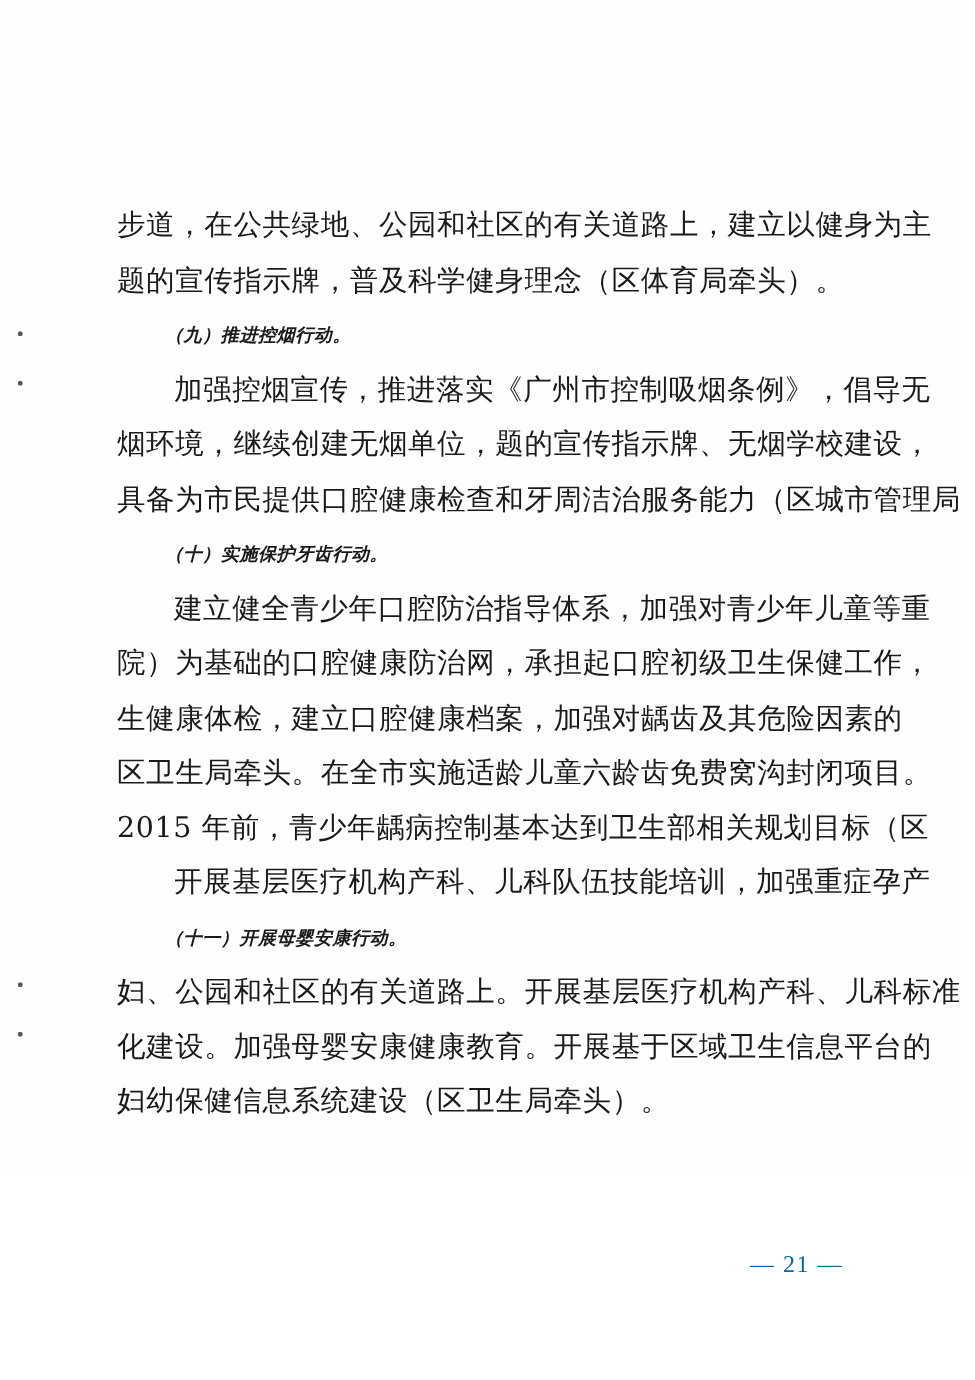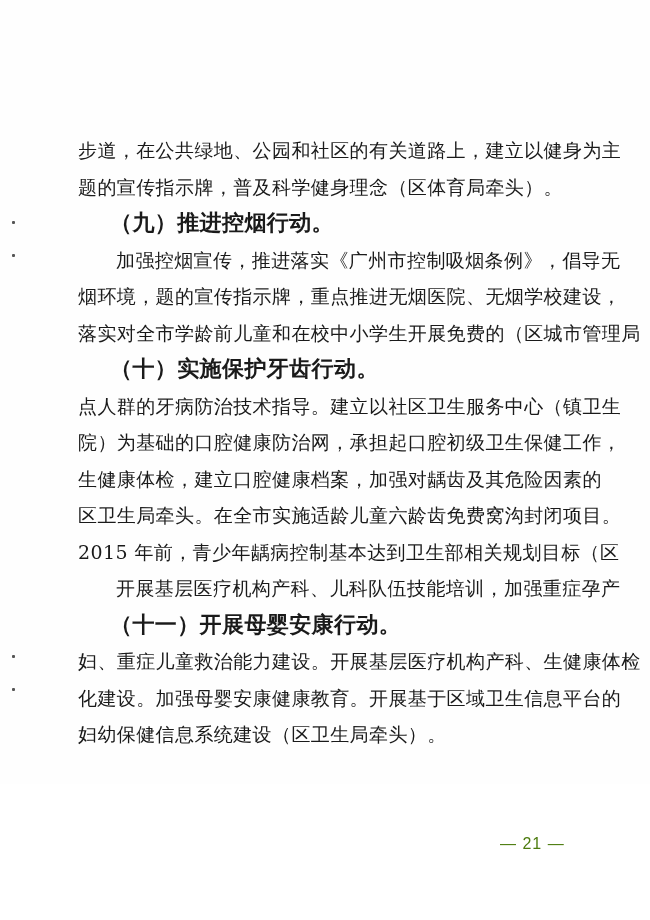--- a/index.html
+++ b/index.html
@@ -34,30 +34,31 @@
       font-size: 19px;
       white-space: nowrap;
       letter-spacing: 0.4px;
     }
     .indent {
       padding-left: 38px;
     }
     .heading {
       font-weight: bold;
       font-family: "DejaVu Sans", "Liberation Sans", sans-serif;
-      font-size: 22px;
+      font-size: 12px;
       padding-left: 32px;
+      font-style: italic;
     }
     .page-number {
       position: absolute;
       left: 500px;
       top: 835px;
       font-size: 16px;
-      font-family: Liberation Sans, sans-serif;
-      color: #4d7c0f;
+      font-family: Liberation Serif, serif;
+      color: #0369a1;
       letter-spacing: 1px;
     }
     .margin-mark {
       position: absolute;
       left: 12px;
       width: 3px;
       height: 3px;
       background: #555;
       border-radius: 1px;
     }
@@ -69,30 +70,30 @@
   <div class="margin-mark" style="top:221px;"></div>
   <div class="margin-mark" style="top:254px;"></div>
   <div class="margin-mark" style="top:655px;"></div>
   <div class="margin-mark" style="top:688px;"></div>
 
   <div class="content">
     <div class="line">步道，在公共绿地、公园和社区的有关道路上，建立以健身为主</div>
     <div class="line">题的宣传指示牌，普及科学健身理念（区体育局牵头）。</div>
     <div class="line heading">（九）推进控烟行动。</div>
     <div class="line indent">加强控烟宣传，推进落实《广州市控制吸烟条例》，倡导无</div>
-    <div class="line">烟环境，题的宣传指示牌，重点推进无烟医院、无烟学校建设，</div>
-    <div class="line">落实对全市学龄前儿童和在校中小学生开展免费的（区城市管理局</div>
+    <div class="line">烟环境，继续创建无烟单位，题的宣传指示牌、无烟学校建设，</div>
+    <div class="line">具备为市民提供口腔健康检查和牙周洁治服务能力（区城市管理局</div>
     <div class="line heading">（十）实施保护牙齿行动。</div>
-    <div class="line">点人群的牙病防治技术指导。建立以社区卫生服务中心（镇卫生</div>
+    <div class="line indent">建立健全青少年口腔防治指导体系，加强对青少年儿童等重</div>
     <div class="line">院）为基础的口腔健康防治网，承担起口腔初级卫生保健工作，</div>
     <div class="line">生健康体检，建立口腔健康档案，加强对龋齿及其危险因素的</div>
     <div class="line">区卫生局牵头。在全市实施适龄儿童六龄齿免费窝沟封闭项目。</div>
     <div class="line">2015 年前，青少年龋病控制基本达到卫生部相关规划目标（区</div>
     <div class="line indent">开展基层医疗机构产科、儿科队伍技能培训，加强重症孕产</div>
     <div class="line heading">（十一）开展母婴安康行动。</div>
-    <div class="line">妇、重症儿童救治能力建设。开展基层医疗机构产科、生健康体检</div>
+    <div class="line">妇、公园和社区的有关道路上。开展基层医疗机构产科、儿科标准</div>
     <div class="line">化建设。加强母婴安康健康教育。开展基于区域卫生信息平台的</div>
     <div class="line">妇幼保健信息系统建设（区卫生局牵头）。</div>
 
   </div>
 
   <div class="page-number">— 21 —</div>
 </div>
 
 </body></html>

